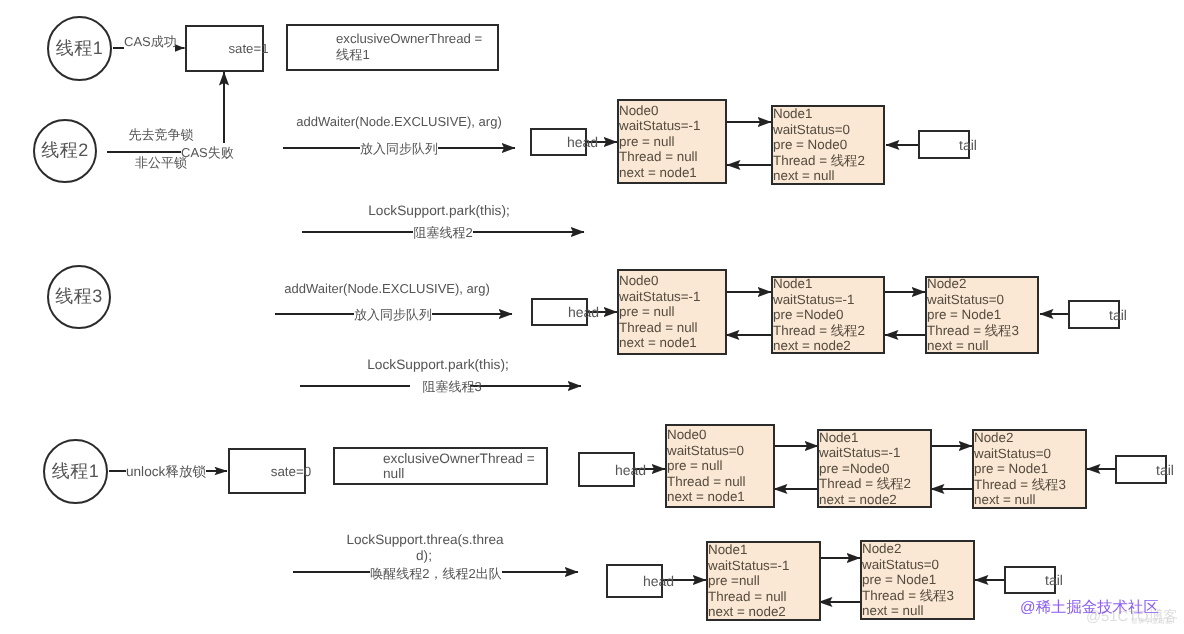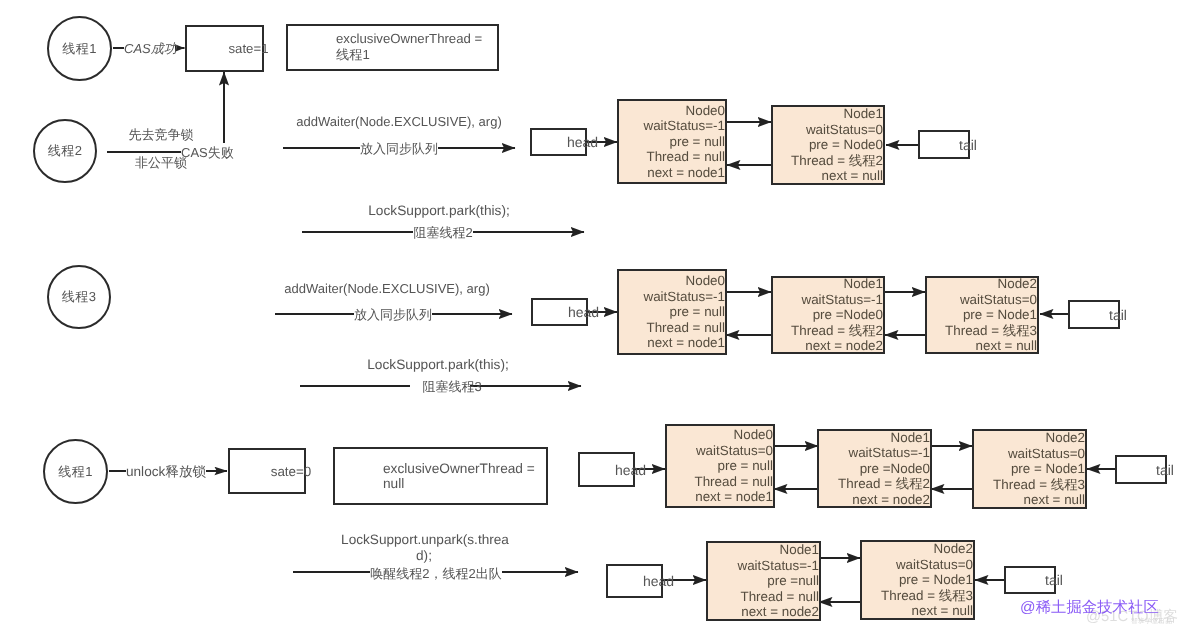--- a/index.html
+++ b/index.html
@@ -8,30 +8,30 @@
        -webkit-font-smoothing:antialiased;text-rendering:geometricPrecision;}
   #stage{position:absolute;left:0;top:0;width:1184px;height:634px;background:#fff;}
 
   .shape{position:absolute;box-sizing:border-box;}
   .shape span, .shape{will-change:opacity;}
   .shape{transform:translateZ(0);}
 
   
   .circ{border:2px solid #2b2b2b;border-radius:50%;background:transparent;
         display:flex;align-items:center;justify-content:center;
-        color:#555;font-size:13px;letter-spacing:0.5px;}
+        color:#555;font-size:18px;letter-spacing:0.5px;}
 
   
   .rbox{border:2px solid #2b2b2b;background:transparent;
         display:flex;align-items:center;justify-content:center;
         color:#555;font-size:14px;padding-left:48px;}
 
   
   .nbox{border:2px solid #2b2b2b;background:#fae7d4;
-        display:flex;flex-direction:column;align-items:flex-end;justify-content:center;
+        display:flex;flex-direction:column;align-items:flex-start;justify-content:center;
         color:#554c3e;font-size:13.4px;line-height:15.4px;text-align:center;}
 
   .lbl{position:absolute;color:#555;font-size:13px;white-space:nowrap;will-change:opacity;transform:translateZ(0);}
   .lbl.c{transform:translateX(-50%) translateZ(0);text-align:center;}
 
   svg.layer{position:absolute;left:0;top:0;width:1184px;height:634px;pointer-events:none;}
 
   .wm{position:absolute;white-space:nowrap;will-change:opacity;transform:translateZ(0);}
 </style>
 </head>
@@ -93,21 +93,21 @@
       <line x1="663" y1="580" x2="706" y2="580" marker-end="url(#ah)"></line>
       <line x1="820" y1="558" x2="860" y2="558" marker-end="url(#ah)"></line>
       <line x1="860" y1="602" x2="819" y2="602" marker-end="url(#ah)"></line>
       <line x1="1004" y1="580" x2="975" y2="580" marker-end="url(#ah)"></line>
     </g>
   </svg>
 
   <div class="shape circ" style="left:47px;top:16px;width:65px;height:65px;">
     <span>线程1</span>
   </div>
-  <div class="lbl" style="left:124px;top:40px;font-style:italic;">CAS成功</div>
+  <div class="lbl" style="left:124px;top:33px;">CAS成功</div>
   <div class="shape rbox" style="left:185px;top:25px;width:79px;height:47px;font-size:13.2px;">sate=1</div>
   <div class="shape rbox" style="left:286px;top:24px;width:213px;height:47px;font-size:13.2px;">exclusiveOwnerThread = 线程1</div>
 
   <div class="shape circ" style="left:33px;top:119px;width:64px;height:64px;">
     <span>线程2</span>
   </div>
   <div class="lbl c" style="left:161px;top:109px;margin-top:45px;">非公平锁</div>
   <div class="lbl c" style="left:161px;top:126px;">先去竞争锁</div>
   <div class="lbl" style="left:181px;top:144px;">CAS失败</div>
   <div class="lbl c" style="left:399px;top:114px;">addWaiter(Node.EXCLUSIVE), arg)</div>
@@ -164,21 +164,21 @@
   </div>
 
   <div class="lbl c" style="left:438px;top:357px;font-size:13.7px;">LockSupport.park(this);</div>
   <div class="lbl c" style="left:440px;top:378px;margin-left:12px;">阻塞线程3</div>
 
   <div class="shape circ" style="left:43px;top:439px;width:65px;height:65px;">
     <span>线程1</span>
   </div>
   <div class="lbl" style="left:126px;top:464px;font-size:13.6px;">unlock释放锁</div>
   <div class="shape rbox" style="left:228px;top:448px;width:78px;height:46px;font-size:13.4px;">sate=0</div>
-  <div class="shape rbox" style="left:333px;top:447px;width:215px;height:58px;font-size:13.7px;">exclusiveOwnerThread = null</div>
+  <div class="shape rbox" style="left:333px;top:447px;width:215px;height:38px;font-size:13.7px;">exclusiveOwnerThread = null</div>
   <div class="shape rbox" style="left:578px;top:452px;width:57px;height:35px;font-size:14px;">head</div>
   <div class="shape rbox" style="left:1115px;top:455px;width:49px;height:29px;font-size:14px;">tail</div>
 
   <div class="shape nbox" style="left:665px;top:424px;width:110px;height:84px;">
     <span>Node0</span>
     <span>waitStatus=0</span>
     <span>pre = null</span>
     <span>Thread = null</span>
     <span>next = node1</span>
   </div>
@@ -190,21 +190,21 @@
     <span>next = node2</span>
   </div>
   <div class="shape nbox" style="left:972px;top:429px;width:115px;height:80px;">
     <span>Node2</span>
     <span>waitStatus=0</span>
     <span>pre = Node1</span>
     <span>Thread = 线程3</span>
     <span>next = null</span>
   </div>
 
-  <div class="lbl c" style="left:425px;top:532px;font-size:13.6px;">LockSupport.unpark(s.threa</div>
+  <div class="lbl c" style="left:425px;top:532px;font-size:13.6px;">LockSupport.threa(s.threa</div>
   <div class="lbl c" style="left:424px;top:548px;font-size:13.6px;">d);</div>
   <div class="lbl c" style="left:436px;top:565px;">唤醒线程2，线程2出队</div>
   <div class="shape rbox" style="left:606px;top:564px;width:57px;height:34px;font-size:14px;">head</div>
   <div class="shape rbox" style="left:1004px;top:566px;width:48px;height:28px;font-size:14px;">tail</div>
 
   <div class="shape nbox" style="left:706px;top:541px;width:115px;height:80px;">
     <span>Node1</span>
     <span>waitStatus=-1</span>
     <span>pre =null</span>
     <span>Thread = null</span>

